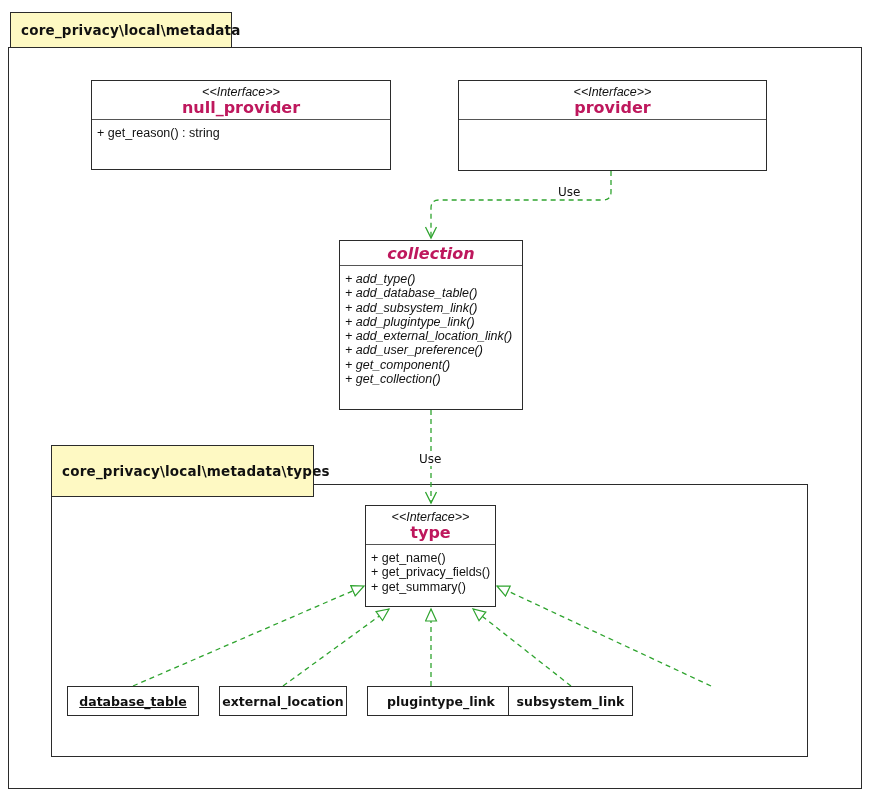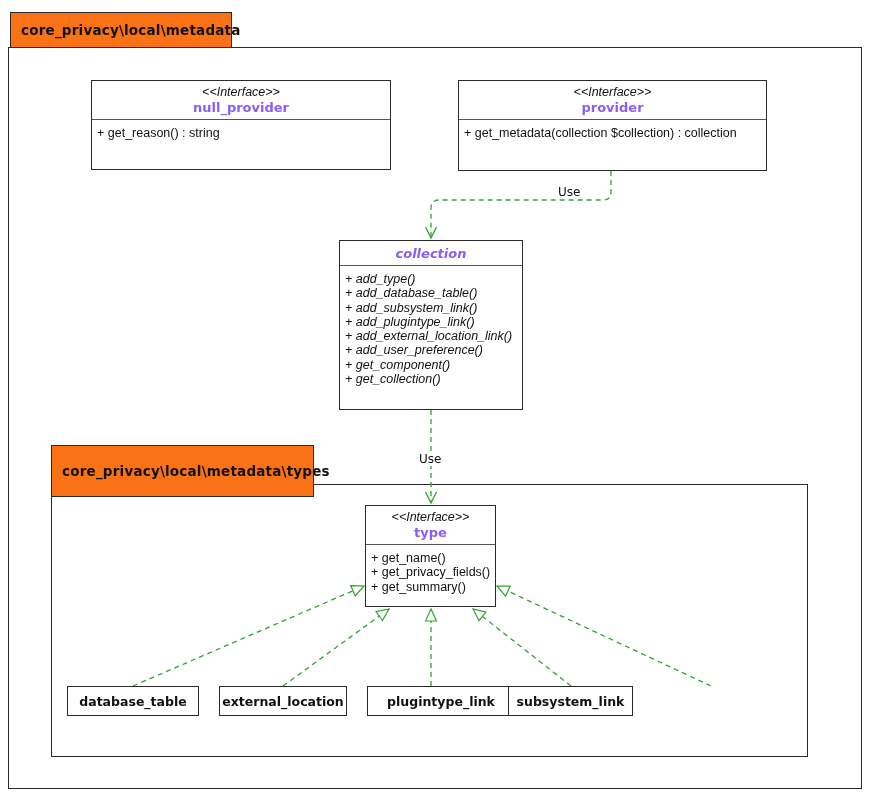--- a/index.html
+++ b/index.html
@@ -12,21 +12,21 @@
     position: relative;
     width: 871px;
     height: 801px;
     background: #ffffff;
     overflow: hidden;
   }
   
   .pkg-tab {
     position: absolute;
     border: 1.5px solid #2b2b2b;
-    background: #f97316;
+    background: #fef9c3;
     display: flex;
     align-items: center;
     padding-left: 10px;
     box-sizing: border-box;
     z-index: 2;
   }
   .pkg-tab span {
     font-weight: bold;
     font-size: 13.5px;
     color: #111111;
@@ -92,22 +92,22 @@
     display: block;
     font-family: "Liberation Sans", sans-serif;
     font-style: italic;
     font-size: 12.5px;
     color: #111111;
     line-height: 15px;
   }
   .uml-name {
     display: block;
     font-weight: bold;
-    font-size: 13px;
-    color: #8b5cf6;
+    font-size: 16px;
+    color: #be185d;
     line-height: 16px;
   }
   .uml-methods {
     padding: 6px 5px 4px 5px;
     flex: 1;
   }
   .uml-method {
     font-family: "Liberation Sans", sans-serif;
     font-size: 12.5px;
     color: #111111;
@@ -129,21 +129,21 @@
     background: #ffffff;
     box-sizing: border-box;
     z-index: 5;
     display: flex;
     align-items: center;
     justify-content: center;
     font-weight: bold;
     font-size: 12.5px;
     color: #111111;
   }
-  #sub-0 { left: 67px;  width: 132px; }
+  #sub-0 { left: 67px;  width: 132px; text-decoration: underline; }
   #sub-1 { left: 219px; width: 128px; }
   #sub-2 { left: 367px; width: 148px; }
   #sub-3 { left: 508px; width: 125px; }
   #sub-4 { left: 648px; width: 126px; }
 </style>
 </head>
 <body>
 
 <div class="canvas">
 
@@ -189,23 +189,20 @@
     <div class="uml-methods">
       <div class="uml-method">+ get_reason() : string</div>
     </div>
   </div>
 
   <div class="uml-class" id="cls-provider">
     <div class="uml-head">
       <span class="uml-stereotype">&lt;&lt;Interface&gt;&gt;</span>
       <span class="uml-name">provider</span>
     </div>
-    <div class="uml-methods">
-      <div class="uml-method">+ get_metadata(collection $collection) : collection</div>
-    </div>
   </div>
 
   <div class="uml-class" id="cls-collection">
     <div class="uml-head">
       <span class="uml-name">collection</span>
     </div>
     <div class="uml-methods">
       <div class="uml-method">+ add_type()</div>
       <div class="uml-method">+ add_database_table()</div>
       <div class="uml-method">+ add_subsystem_link()</div>

